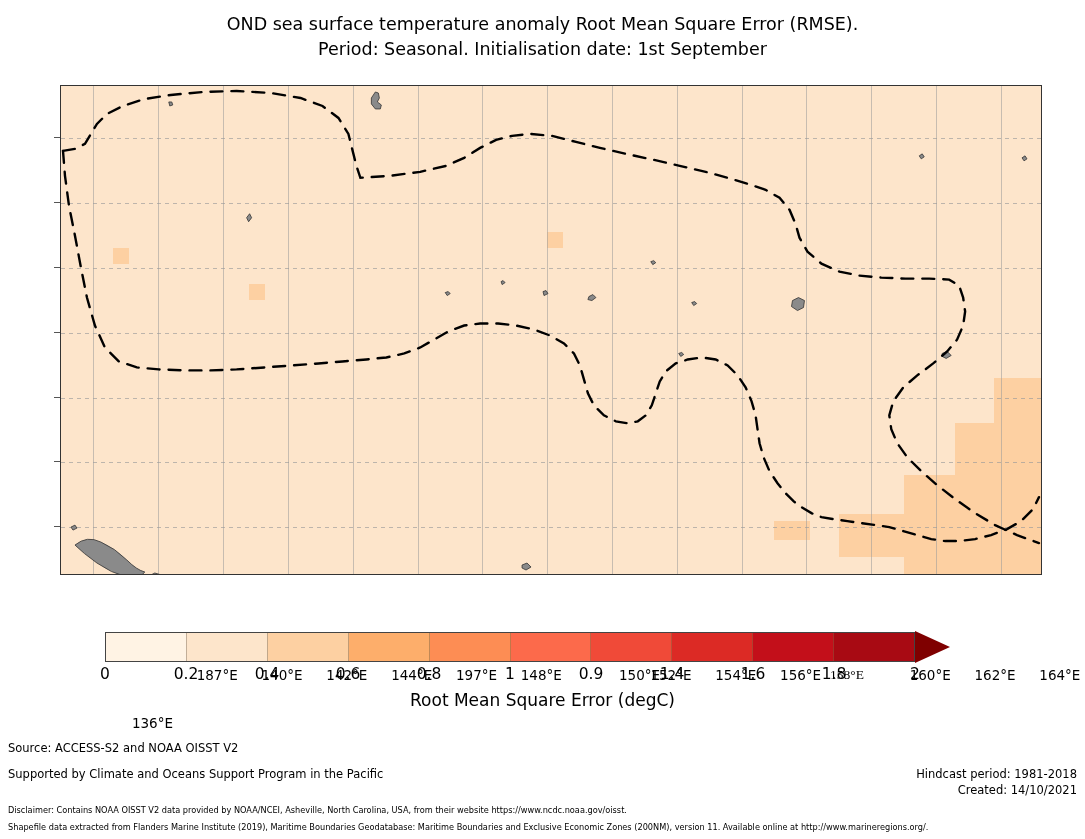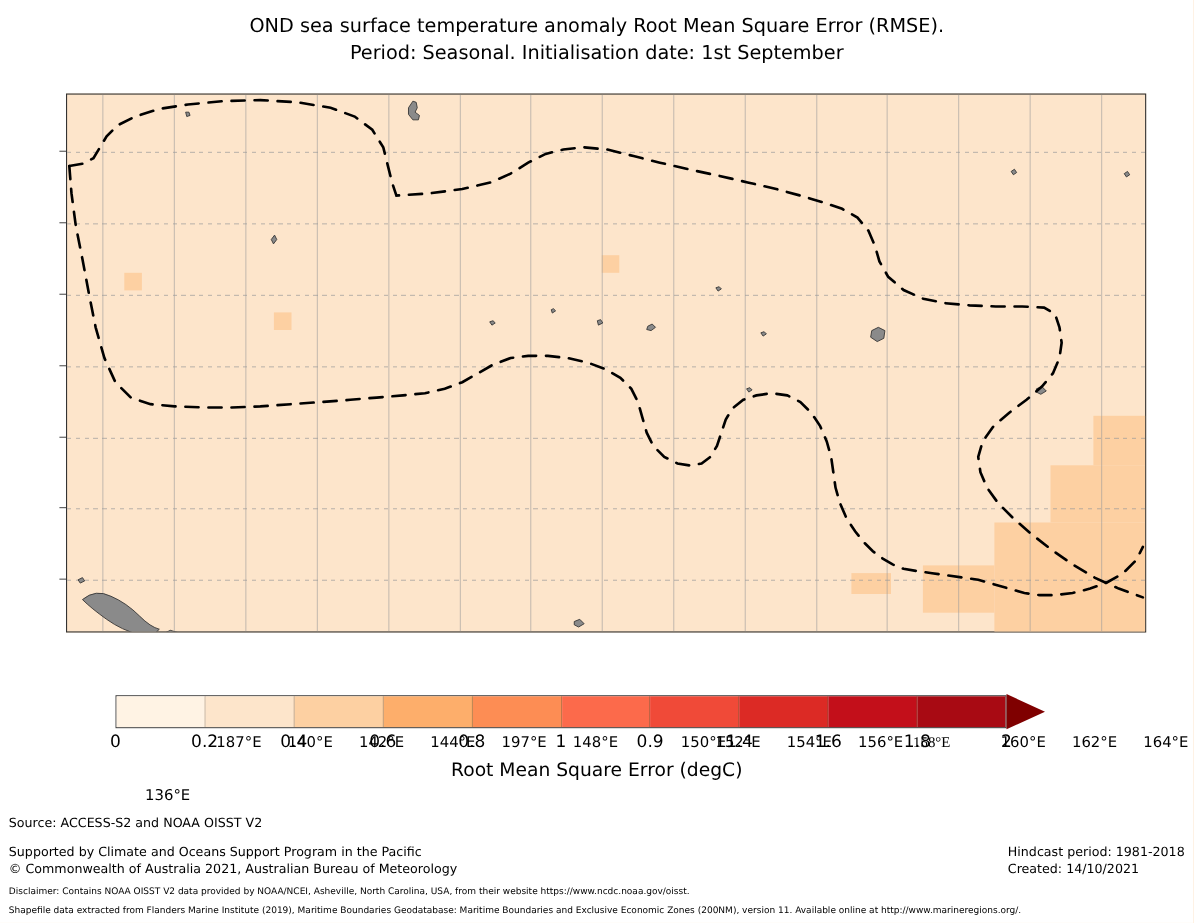--- a/index.html
+++ b/index.html
@@ -36,21 +36,21 @@
   #cbar .band{flex:1 1 0;height:100%;border-right:1px solid rgba(120,90,60,.45);box-sizing:border-box;}
   #cbar .band:last-child{border-right:none;}
   #cbar-arrow{position:absolute;left:810px;top:-1px;width:0;height:0;
       border-top:16px solid transparent;border-bottom:16px solid transparent;}
   .cbtick{position:absolute;top:665px;font-size:15.5px;transform:translateX(-50%);white-space:nowrap;}
   #cbar-label{position:absolute;left:0;top:690px;width:1085px;text-align:center;font-size:17px;}
 
   
   #src{position:absolute;left:8px;top:741px;font-size:11.5px;}
   #support{position:absolute;left:8px;top:766px;font-size:11.5px;line-height:16px;}
-  #right-meta{position:absolute;right:8px;top:766px;font-size:11.5px;line-height:16px;text-align:left;}
+  #right-meta{position:absolute;right:8px;top:766px;font-size:11.5px;line-height:16px;text-align:right;}
   #disc1{position:absolute;left:8px;top:805px;font-size:8.2px;}
   #disc2{position:absolute;left:8px;top:822px;font-size:8.2px;}
 </style>
 </head>
 <body>
 
 <div id="title">
   <div>OND sea surface temperature anomaly Root Mean Square Error (RMSE).</div>
   <div>Period: Seasonal. Initialisation date: 1st September</div>
 </div>
@@ -183,20 +183,19 @@
     <div class="cbtick" style="left: 672px;">1.4</div>
     <div class="cbtick" style="left: 753px;">1.6</div>
     <div class="cbtick" style="left: 834px;">1.8</div>
     <div class="cbtick" style="left: 915px;">2</div>
   </div>
 <div id="cbar-label">Root Mean Square Error (degC)</div>
 
 <div id="src">Source: ACCESS-S2 and NOAA OISST V2</div>
 <div id="support">
   <div>Supported by Climate and Oceans Support Program in the Pacific</div>
-  <div>© Commonwealth of Australia 2021, Australian Bureau of Meteorology</div>
 </div>
 <div id="right-meta">
   <div>Hindcast period: 1981-2018</div>
   <div>Created: 14/10/2021</div>
 </div>
 <div id="disc1">Disclaimer: Contains NOAA OISST V2 data provided by NOAA/NCEI, Asheville, North Carolina, USA, from their website https://www.ncdc.noaa.gov/oisst.</div>
 <div id="disc2">Shapefile data extracted from Flanders Marine Institute (2019), Maritime Boundaries Geodatabase: Maritime Boundaries and Exclusive Economic Zones (200NM), version 11. Available online at http://www.marineregions.org/.</div>
 
 </body></html>

